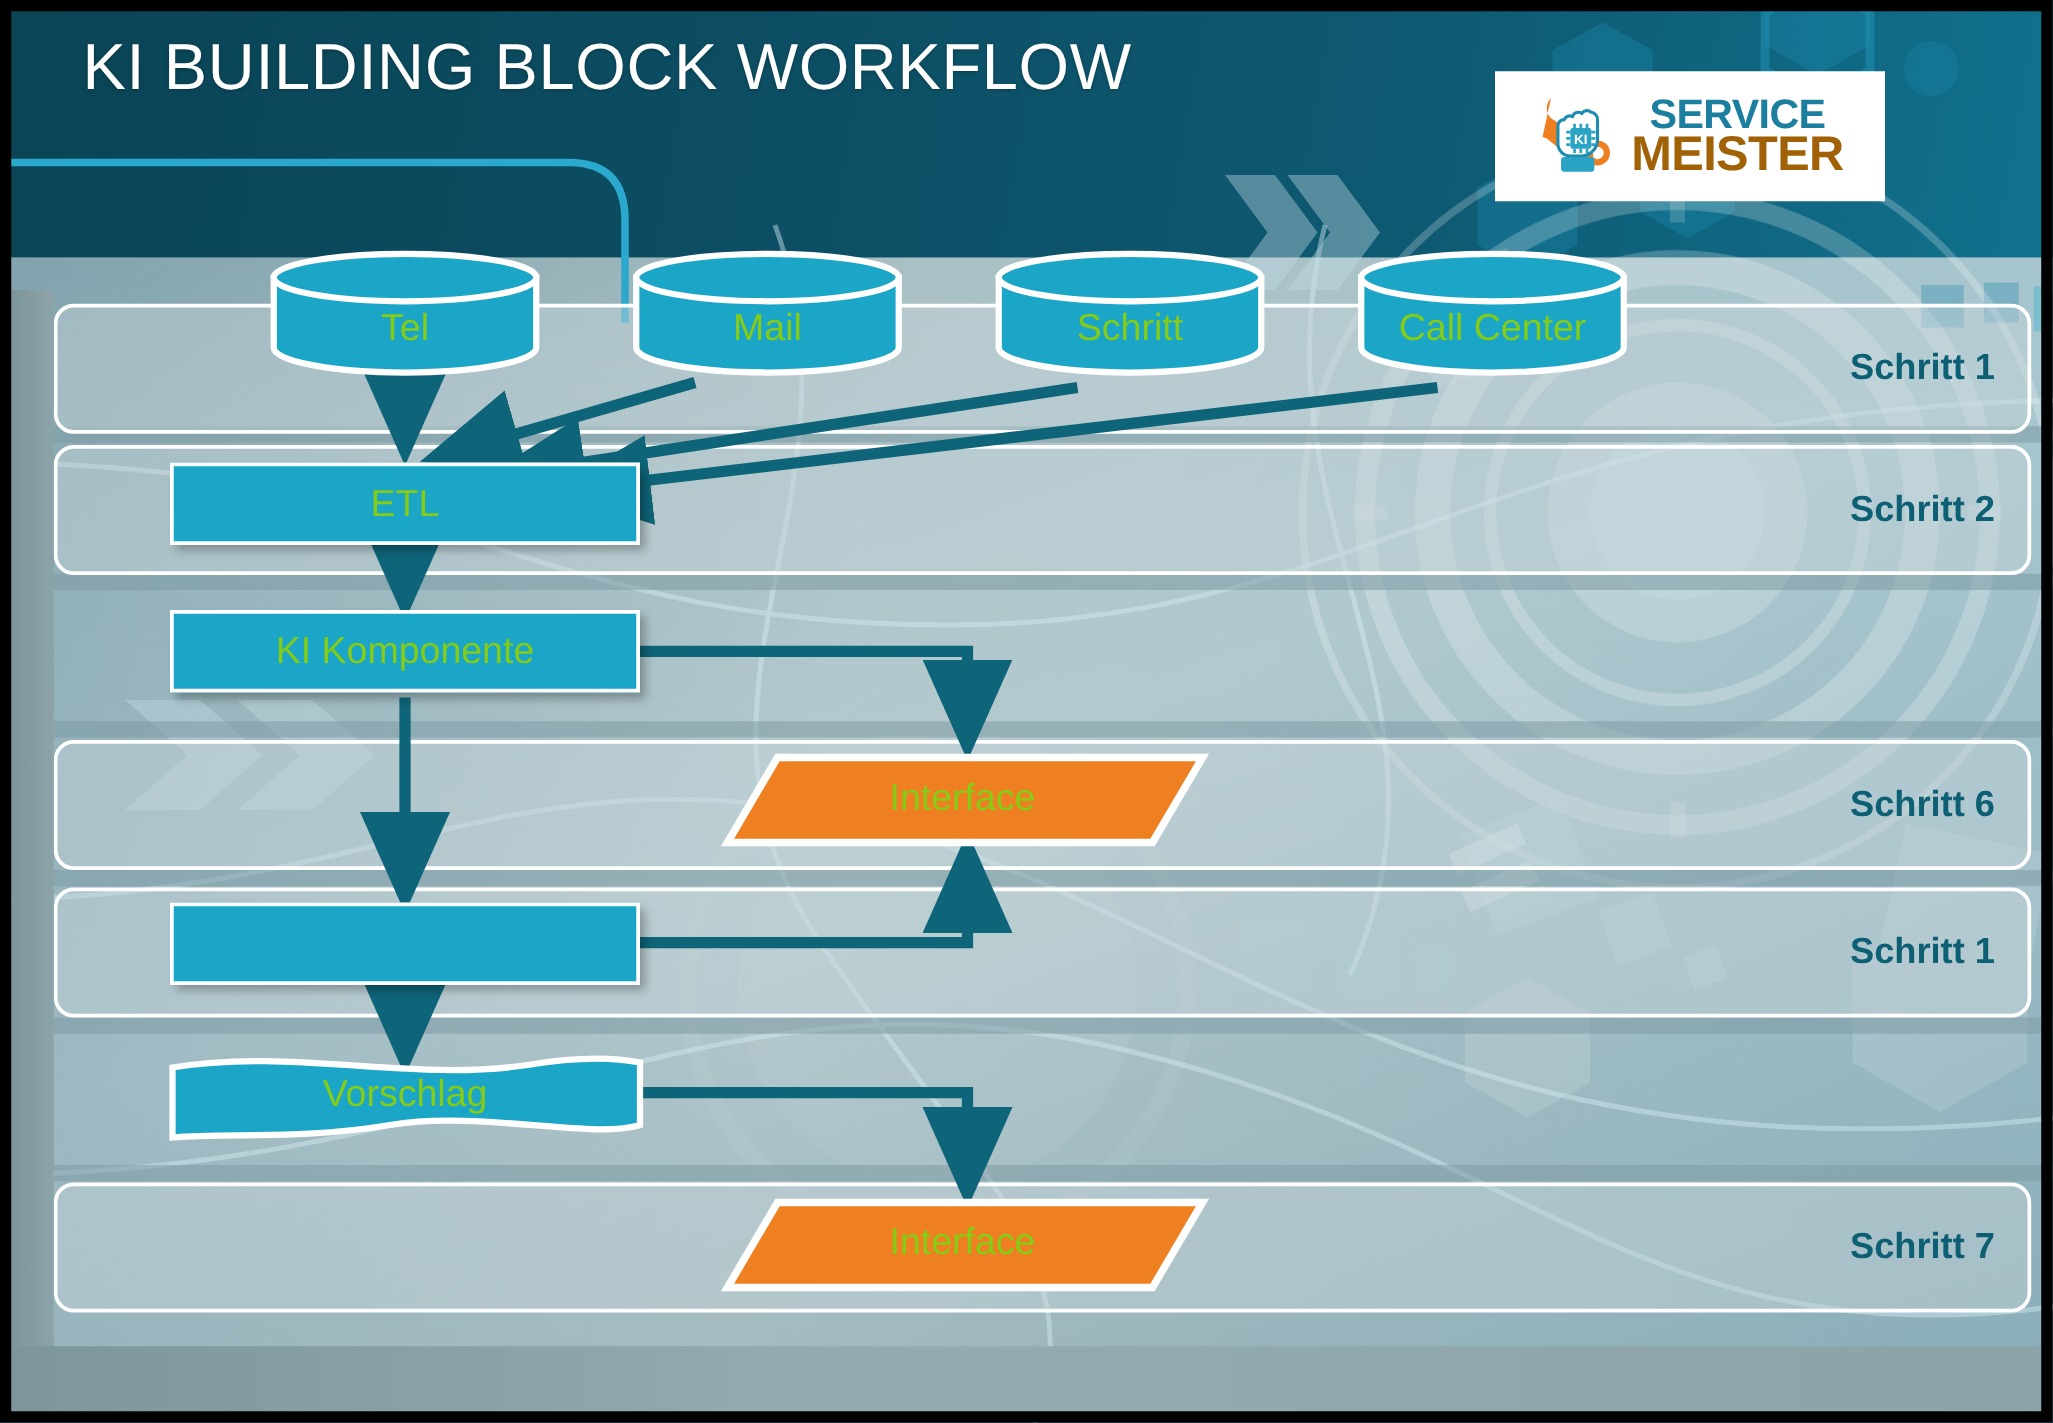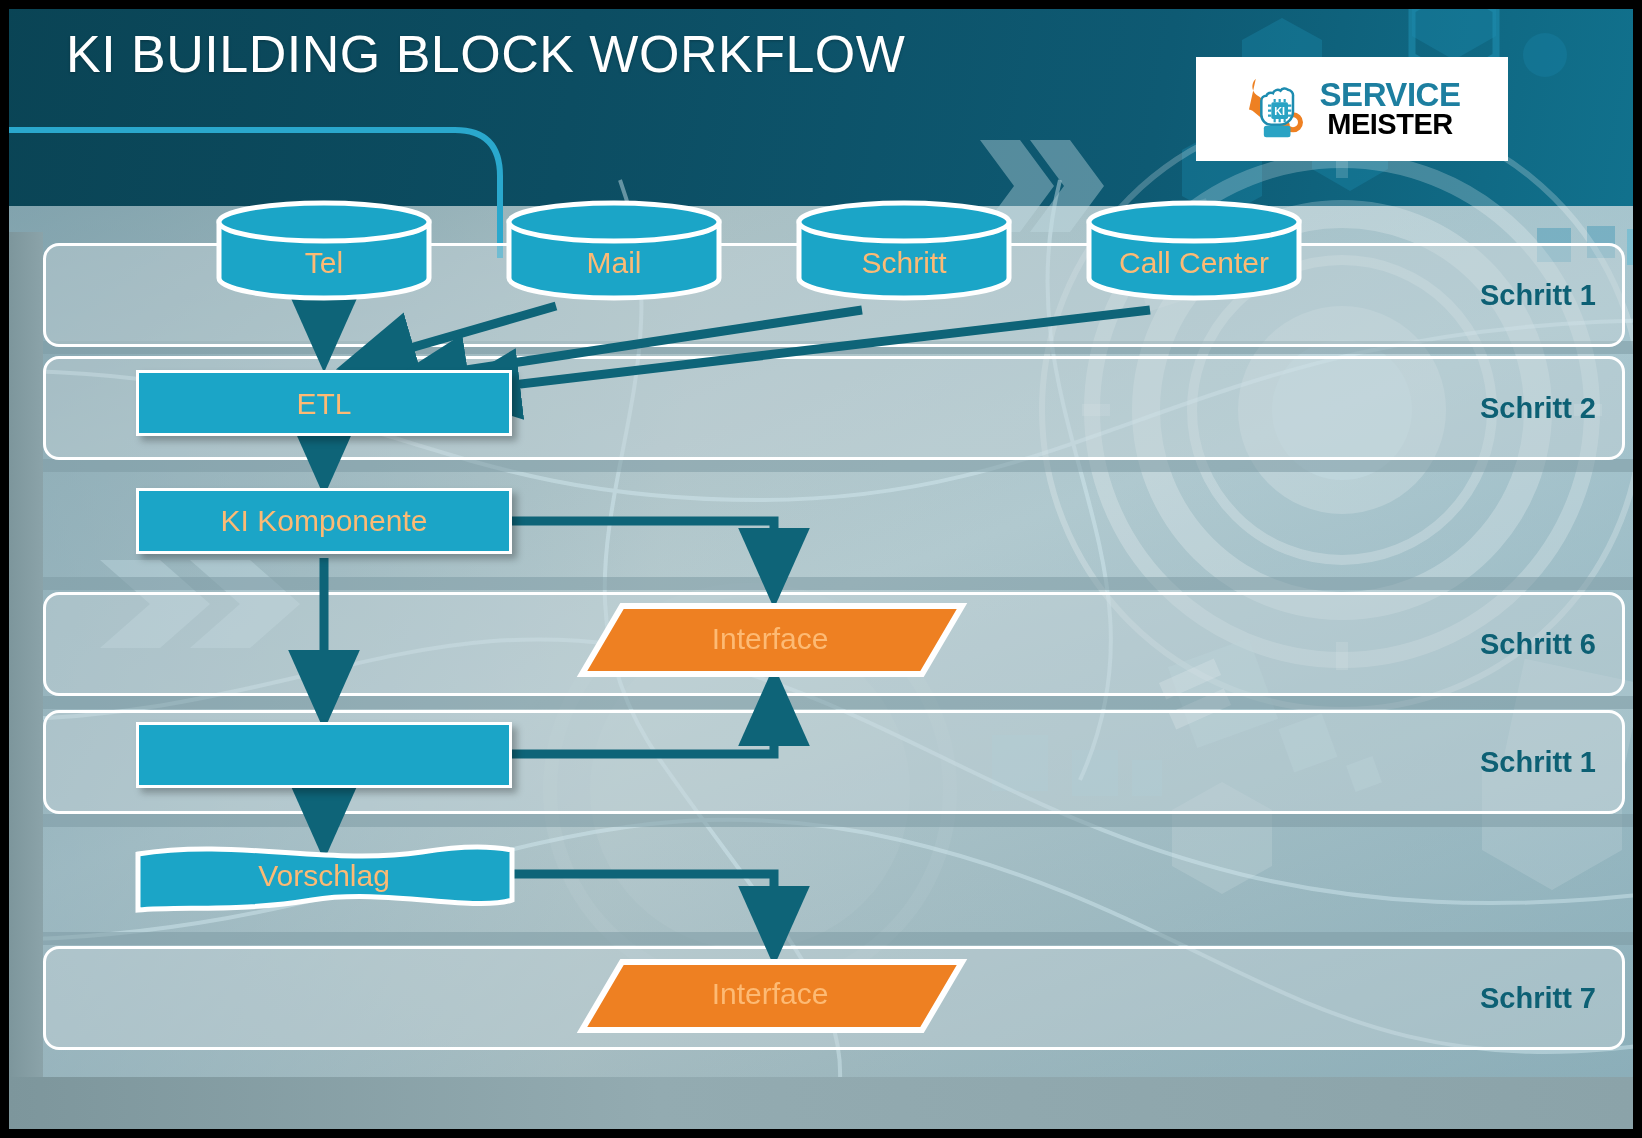--- a/index.html
+++ b/index.html
@@ -32,31 +32,31 @@
   
   .title{position:absolute;left:66px;top:24px;font-size:52px;color:#fff;letter-spacing:.5px;
     font-weight:400;white-space:nowrap;text-shadow:0 1px 3px rgba(0,0,0,.25);}
 
   
   .logo{position:absolute;left:1196px;top:57px;width:312px;height:104px;background:#fff;
      display:flex;align-items:center;justify-content:center;gap:8px;padding:0 8px;box-sizing:border-box;}
   .logo-mark{width:68px;height:70px;flex:0 0 auto;}
   .logo-text{display:flex;flex-direction:column;line-height:.92;text-align:center;}
   .logo-t1{font-size:33px;font-weight:bold;color:#1d7fa0;letter-spacing:-.5px;}
-  .logo-t2{font-size:29px;font-weight:bold;color:#000000;letter-spacing:-.5px;}
+  .logo-t2{font-size:39px;font-weight:bold;color:#a16207;letter-spacing:-.5px;}
 
   
   .band{position:absolute;left:43px;width:1582px;height:104px;border:3px solid #ffffff;
      border-radius:16px;box-sizing:border-box;
      background:rgba(196,212,216,.46);}
   .band-label{position:absolute;right:26px;top:50%;transform:translateY(-50%);
      font-size:29px;font-weight:bold;color:#0d6074;white-space:nowrap;}
 
   
-  .node-text{position:absolute;color:#fdba74;font-size:30px;white-space:nowrap;
+  .node-text{position:absolute;color:#84cc16;font-size:30px;white-space:nowrap;
      transform:translate(-50%,-50%);pointer-events:none;}
 
   .cyl{position:absolute;}
   .boxnode{position:absolute;background:#1ba5c7;border:3px solid #fff;box-sizing:border-box;
      box-shadow:5px 5px 7px rgba(0,0,0,.28);}
   .para{position:absolute;}
   .doc{position:absolute;}
 
   svg{overflow:visible;}
   .conn{position:absolute;left:0;top:0;width:1642px;height:1138px;pointer-events:none;}

